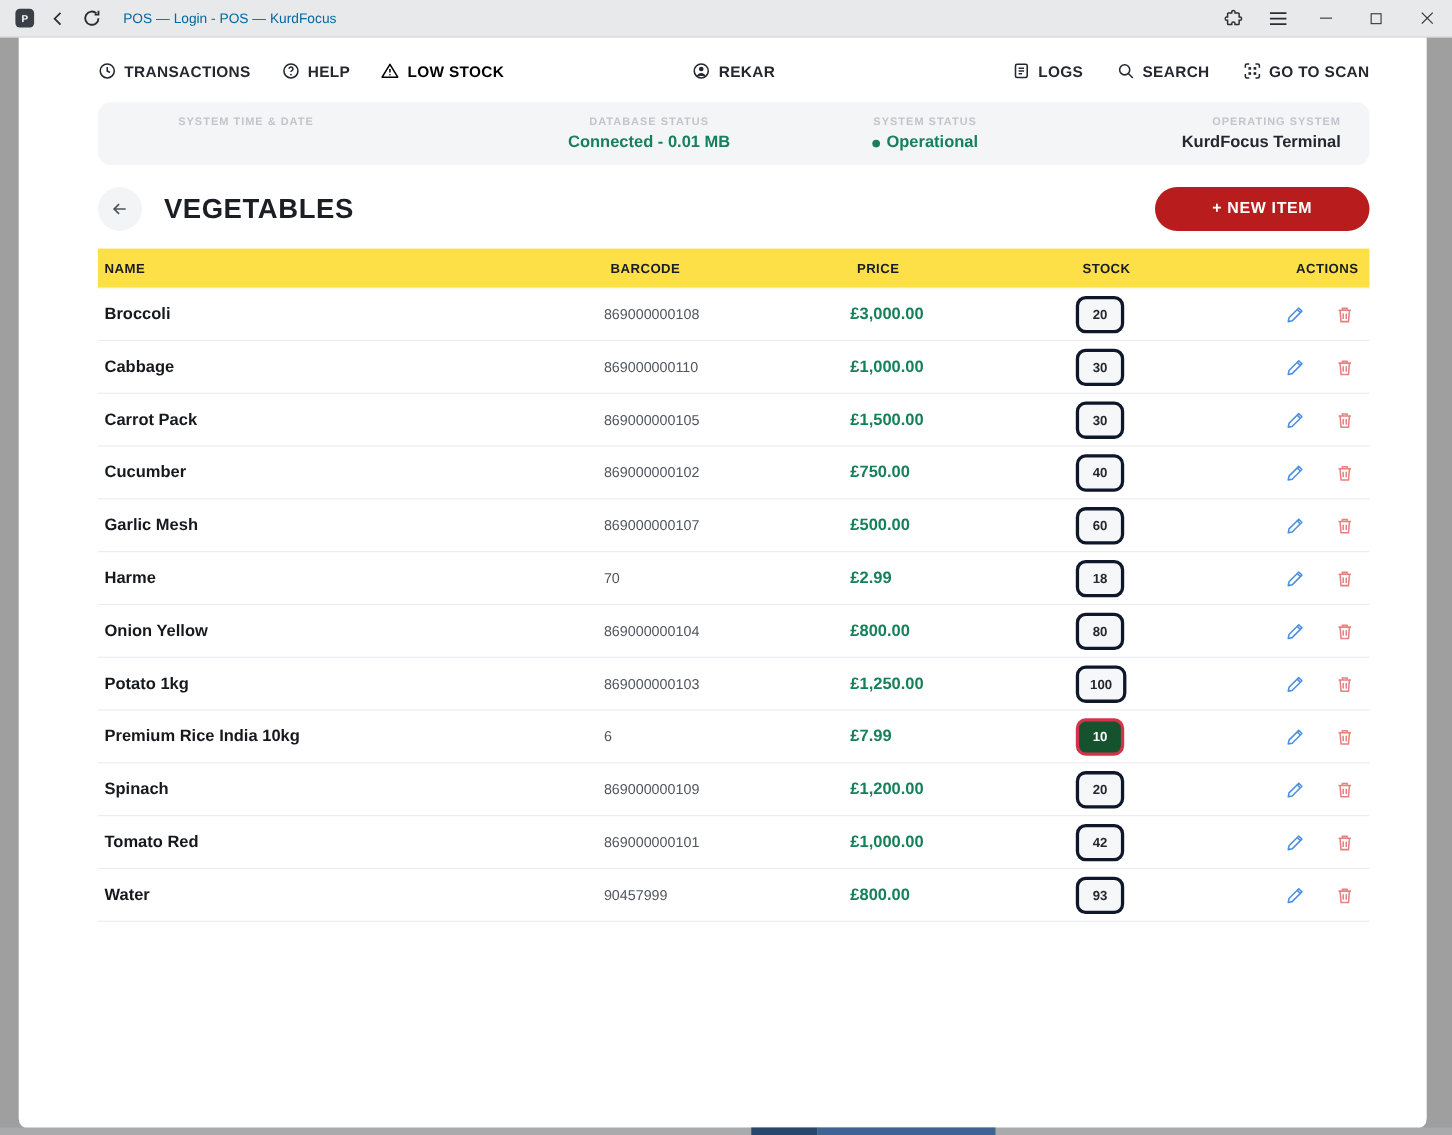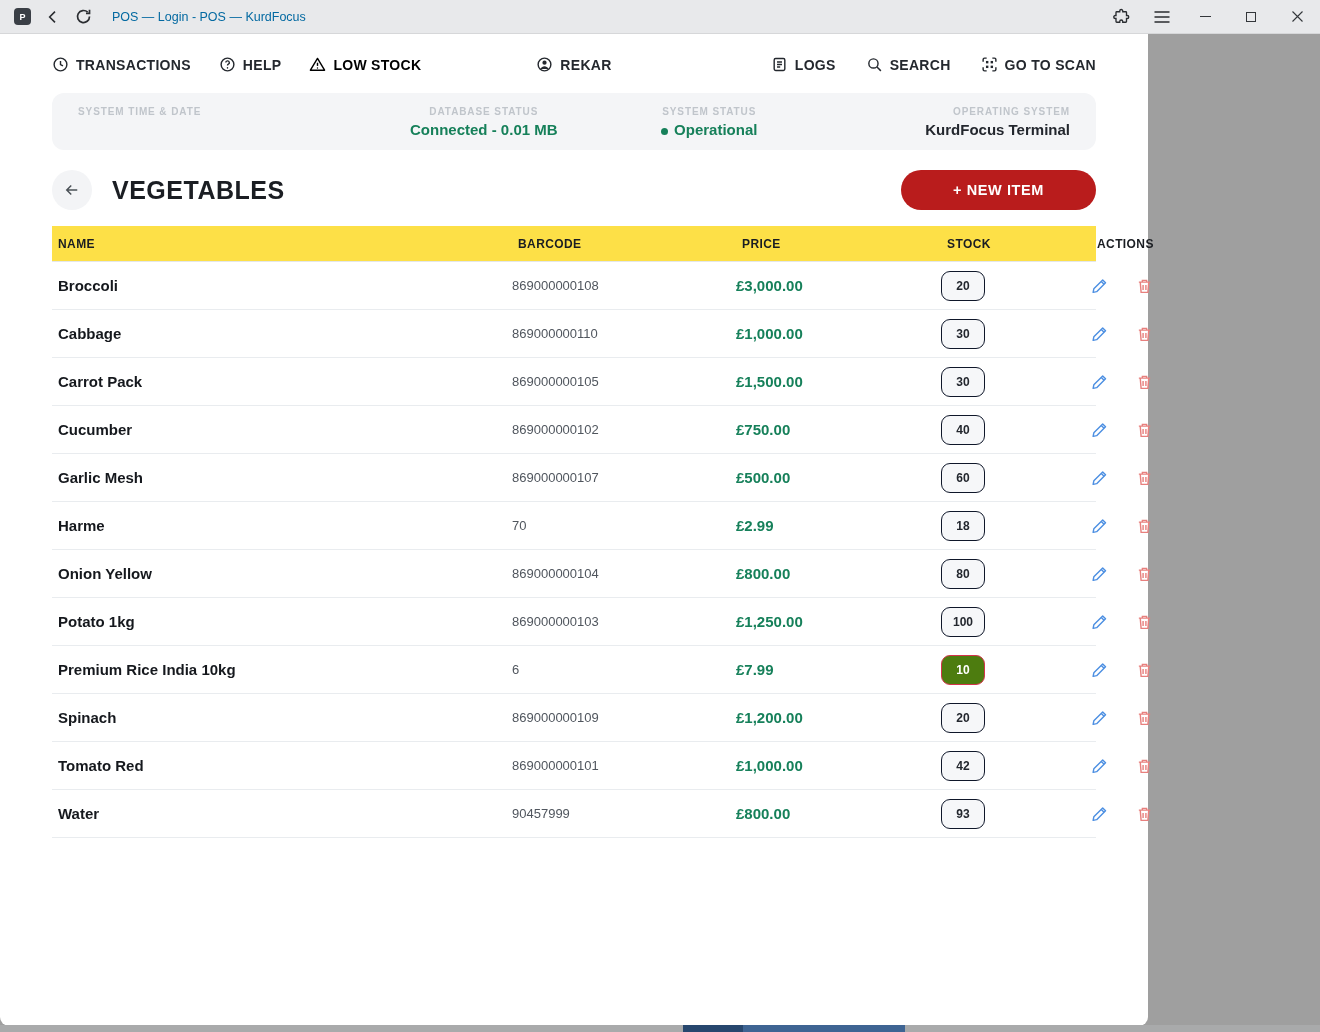--- a/index.html
+++ b/index.html
@@ -17,38 +17,38 @@
   .tb-title { font-size:12.5px; color:#0369a1; margin-left:6px; }
   .tb-right { display:flex; align-items:center; height:34px; }
   .tb-icon { width:40px; height:34px; display:flex; align-items:center; justify-content:center;
              background:none; border:none; color:#2a2d31; }
   .winctl { width:46px; height:34px; display:flex; align-items:center; justify-content:center;
             background:none; border:none; color:#33363a; font-size:15px; }
   .maxbox { width:10px; height:10px; border:1.4px solid #33363a; display:inline-block; }
   .minline { width:11px; height:0; border-top:1.6px solid #33363a; display:inline-block; }
 
   
-  .content { position:absolute; top:34px; left:0; width:1148px; height:992px; background:#ffffff;
-             border-radius:0 0 9px 9px; }
+  .content { position:absolute; top:34px; left:17px; width:1280px; height:992px; background:#ffffff;
+             border-radius:0 0 9px 9px;padding-left:20px; }
 
   
   .nav { margin:22px 52px 0; display:grid; grid-template-columns:1fr auto 1fr; align-items:center; }
   .nav-left { display:flex; gap:28px; }
   .nav-right { display:flex; gap:30px; justify-content:flex-end; }
   .nav-item { display:flex; align-items:center; gap:7px; background:none; border:none;
               font-family:"Liberation Sans", sans-serif;
               font-size:14px; font-weight:700; letter-spacing:.3px; color:#24282e; cursor:pointer; }
   .nav-item svg { width:17px; height:17px; }
   .nav-item.danger { color:#000000; }
 
   
   .statusbar { margin:20px 52px 0; background:#f4f5f7; border-radius:12px;
                padding:13px 26px 12px; display:grid;
                grid-template-columns:1.3fr 1fr 1fr 1.1fr; }
-  .st-sec { display:flex; flex-direction:column; gap:4px; }
+  .st-sec { display:flex; flex-direction:column; gap:4px;margin-left:47px; }
   .st-sec.center { align-items:center; text-align:center; }
   .st-sec.right { align-items:flex-end; text-align:right; }
   .st-label { font-size:10px; font-weight:700; letter-spacing:.9px; color:#c0c5cb; }
   .st-value { font-size:15px; font-weight:700; color:#23272e; }
   .st-value.green { color:#16805a; }
   .dot { display:inline-block; width:7px; height:7px; border-radius:50%; background:#16805a;
          margin-right:6px; vertical-align:middle; }
 
   
   .page-head { margin:20px 52px 0; display:flex; align-items:center; }
@@ -65,23 +65,23 @@
   .thead, .trow { display:grid; grid-template-columns:460px 224px 205px 150px 1fr; align-items:center; }
   .thead { height:36px; background:#fde047; border-bottom:1px solid #e4e7ea;
            font-size:12px; font-weight:700; letter-spacing:.4px; color:#1a1d22; }
   .thead > div { padding-left:6px; }
   .thead .h-actions { text-align:right; padding-right:10px; }
   .trow { height:48px; border-bottom:1px solid #e9ecef; }
   .c-name { font-size:15px; font-weight:700; color:#15181d; padding-left:6px; }
   .c-barcode { font-size:13px; color:#50565e; }
   .c-price { font-size:15px; font-weight:700; color:#16805a; }
   .badge { display:inline-block; min-width:44px; text-align:center; background:#f6f7f9;
-           border:1px solid #0f172a; border-radius:9px; padding:7px 10px;
+           border:3px solid #0f172a; border-radius:9px; padding:7px 10px;
            font-size:12px; font-weight:700; color:#23272e; }
-  .badge.low { background:#4d7c0f; border-color:#d3344b; color:#ffffff; }
+  .badge.low { background:#14532d; border-color:#d3344b; color:#ffffff; }
   .c-actions { display:flex; justify-content:flex-end; gap:28px; padding-right:14px; }
   .act { background:none; border:none; cursor:pointer; display:flex; align-items:center; }
   .act.edit { color:#4c8fe2; }
   .act.del { color:#e8807e; }
   .act svg { width:17px; height:18px; }
 
   
   .desktop-strip { position:absolute; left:0; bottom:0; width:1320px; height:7px; background:#a9aaab; }
   .strip-seg { position:absolute; top:0; height:7px; }
 </style>

